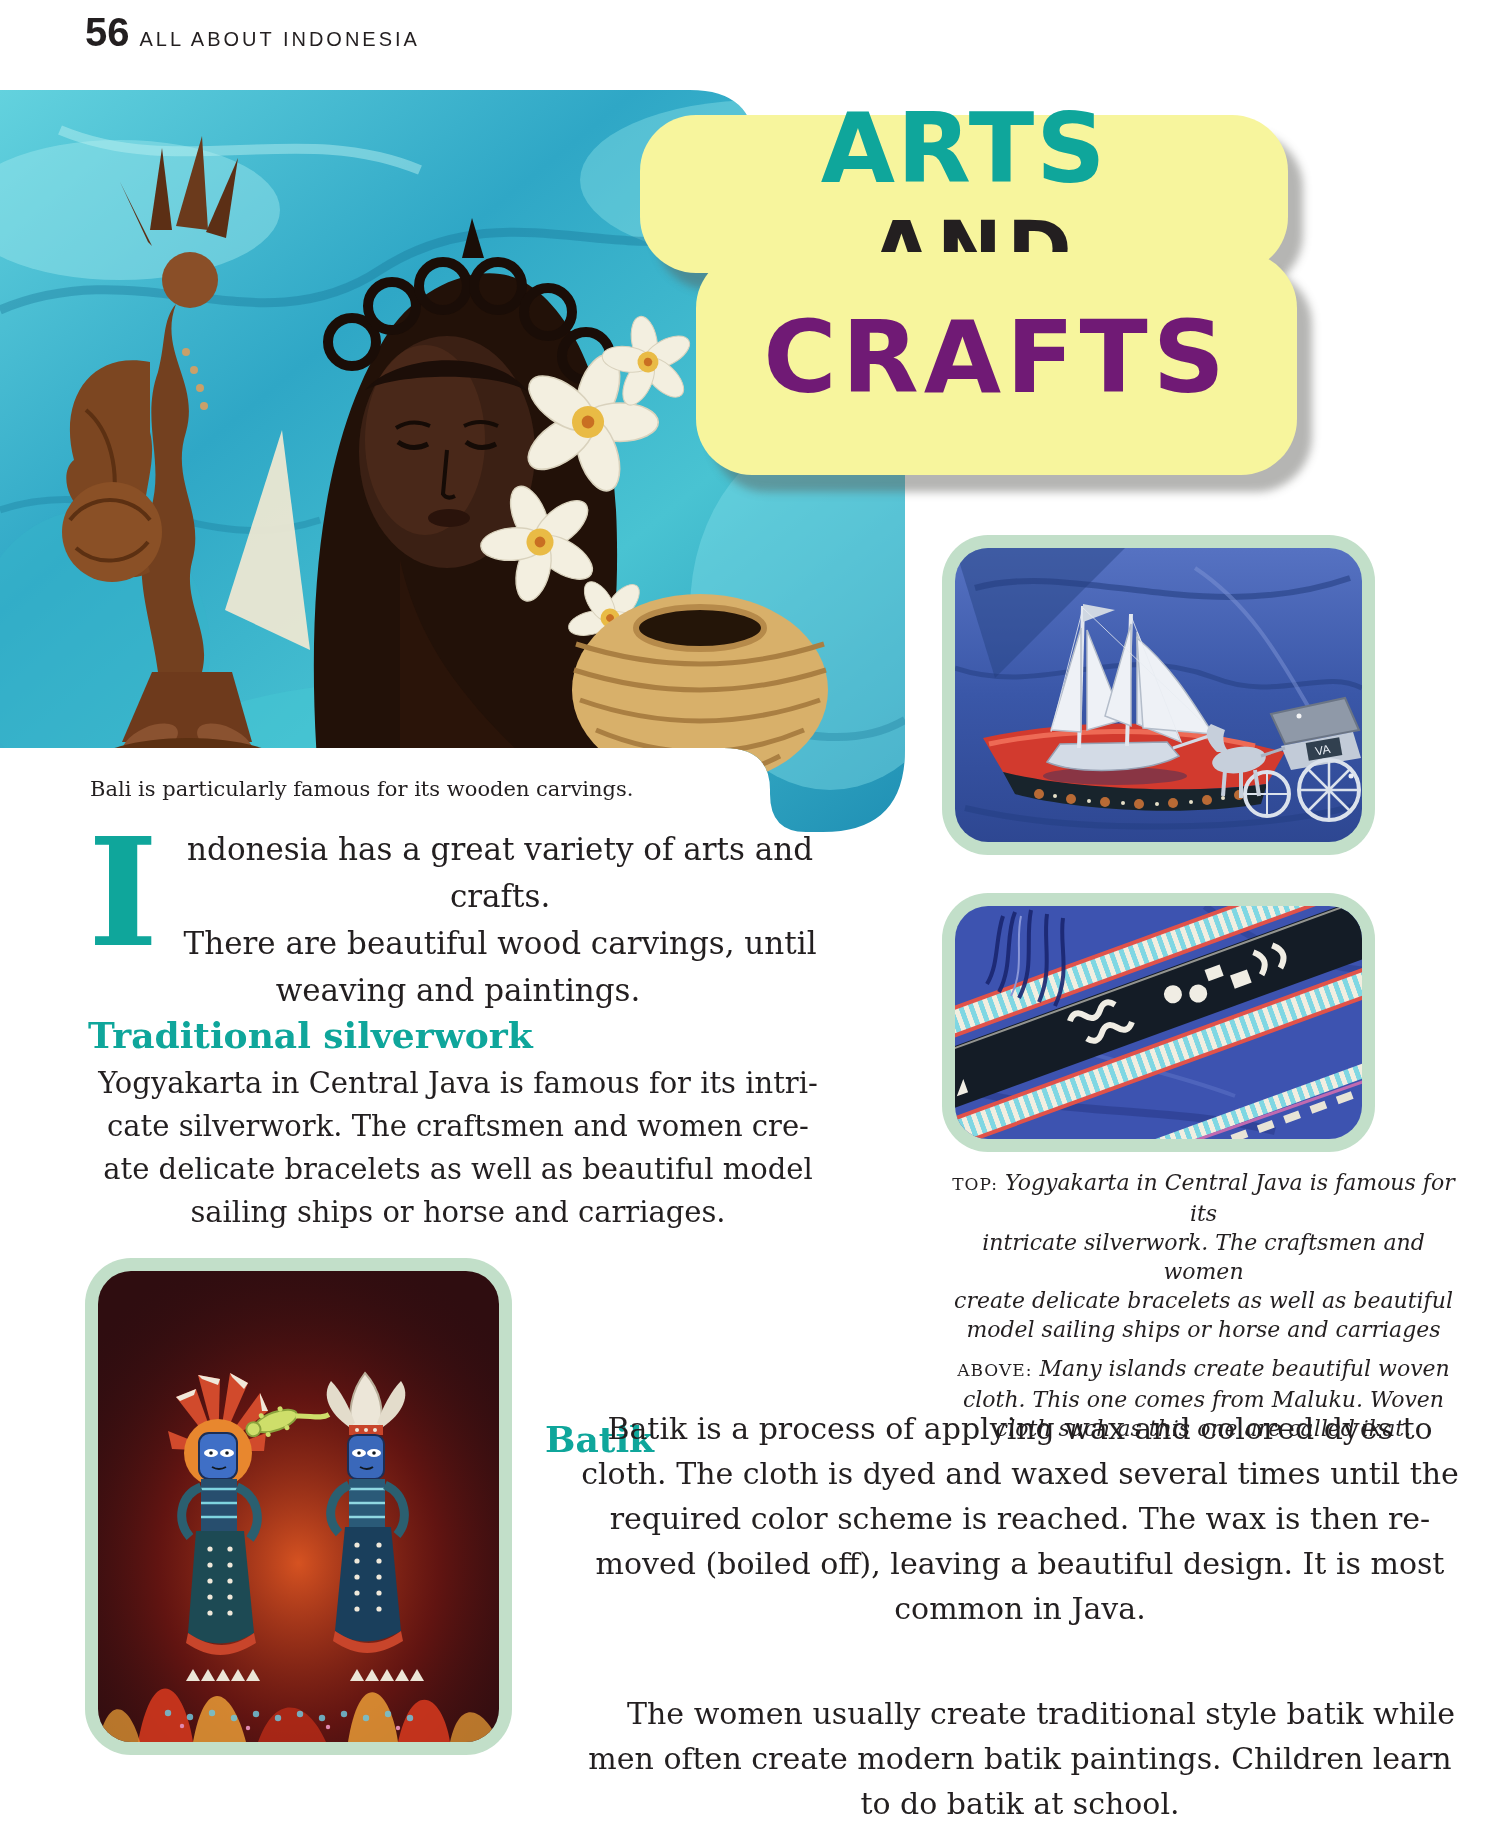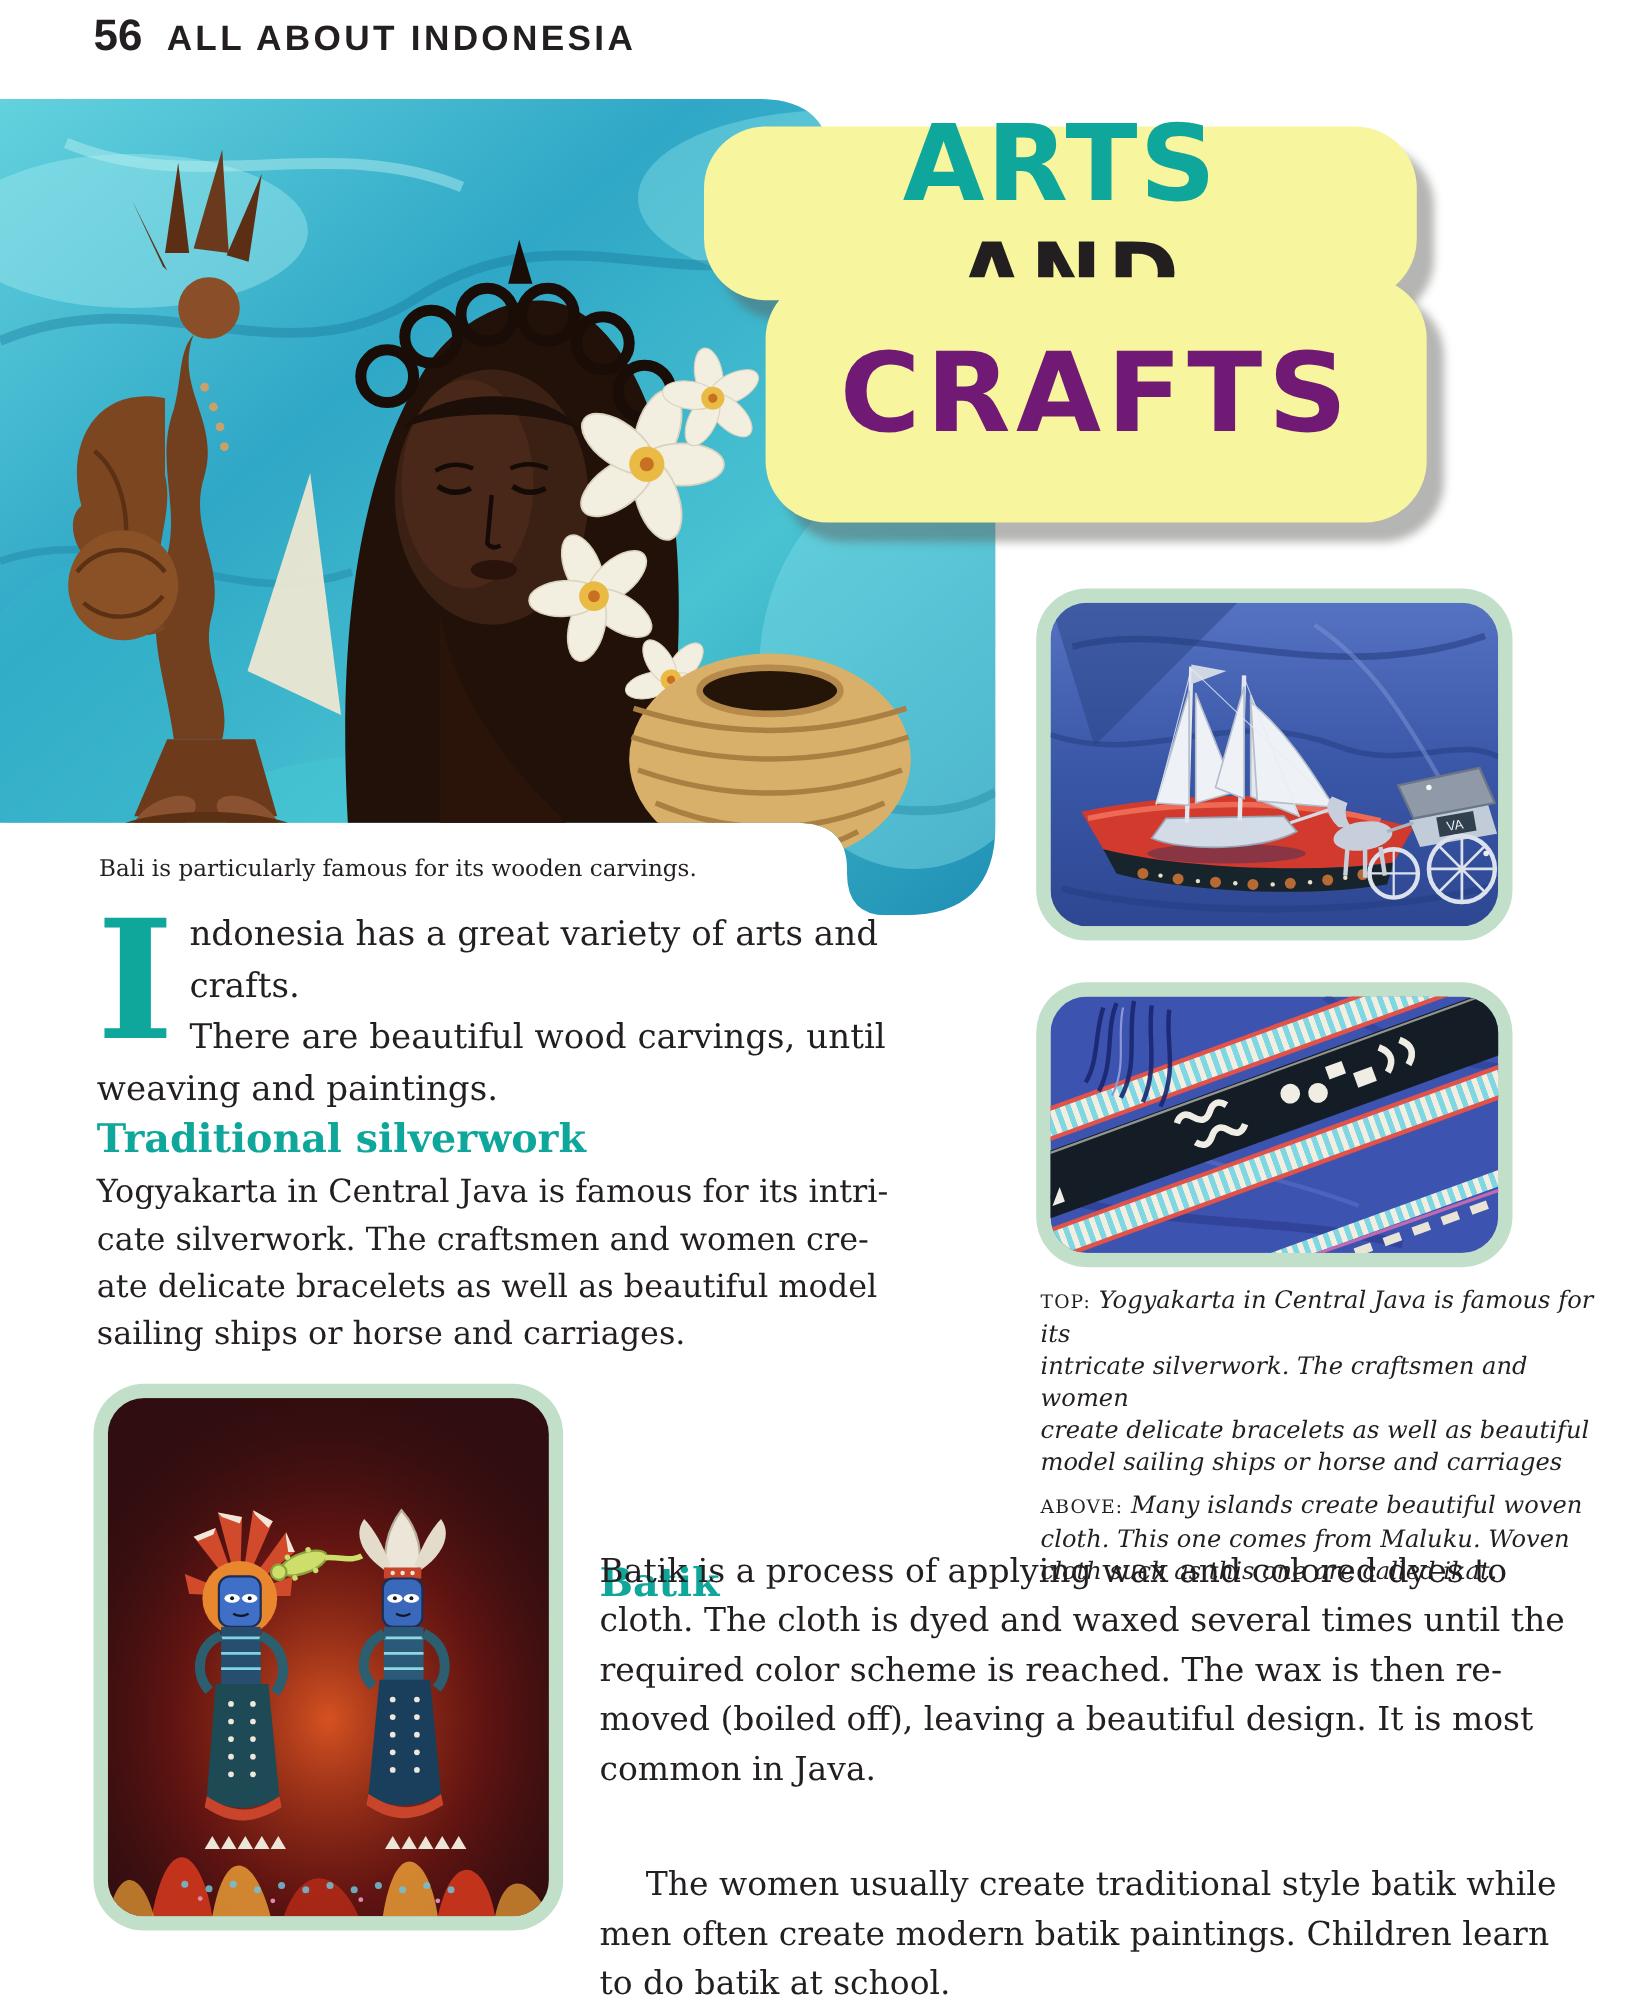--- a/index.html
+++ b/index.html
@@ -1,23 +1,23 @@
 <!DOCTYPE html>
 <html><head>
 <meta charset="utf-8">
 <style>
   html,body{margin:0;padding:0;background:#ffffff;}
   .page{position:relative;width:1500px;height:1816px;background:#ffffff;overflow:hidden;
-        font-family:"DejaVu Serif",serif;color:#231F20;}
+        font-family:"DejaVu Serif",serif;color:#231F20;text-align:center;}
 
   
   .hdr{position:absolute;left:85px;top:10px;display:flex;align-items:baseline;
        font-family:"Liberation Sans",sans-serif;}
   .pageno{font-size:40px;font-weight:bold;letter-spacing:0px;}
-  .runhead{font-size:32px;margin-left:22px;letter-spacing:3px;font-weight:700;}
+  .runhead{font-size:20px;margin-left:10px;letter-spacing:3px;font-weight:400;}
 
   
   .mainphoto{position:absolute;left:0;top:90px;width:910px;height:745px;z-index:1;}
 
   
   .ybox{position:absolute;background:#F7F59D;display:flex;align-items:center;justify-content:center;
         font-family:"DejaVu Sans",sans-serif;font-weight:bold;
         box-shadow:15px 17px 8px rgba(90,90,86,0.45);}
   .boxA{left:640px;top:115px;width:648px;height:158px;border-radius:56px;z-index:3;flex-direction:column;}
   .boxB{left:696px;top:252px;width:601px;height:211px;border-radius:56px;z-index:4;padding-bottom:12px;}

